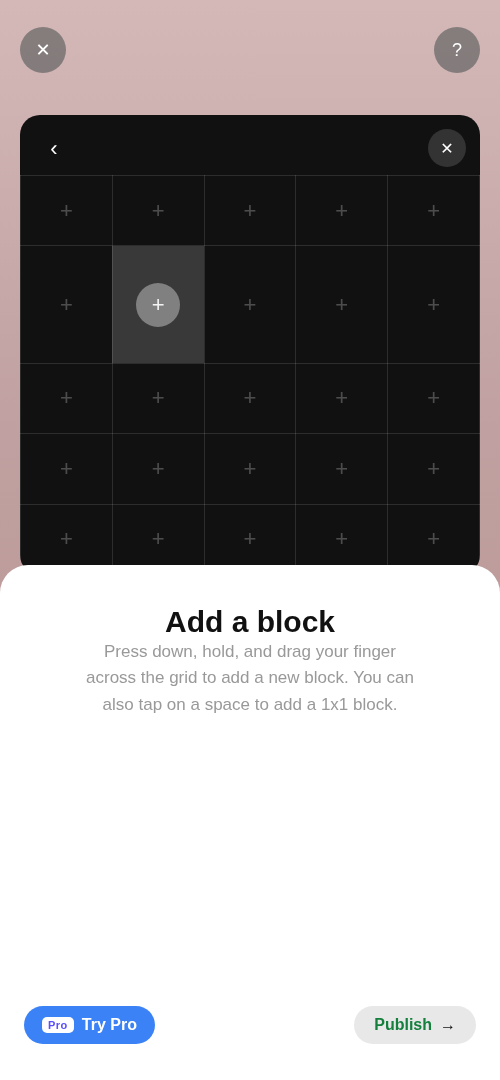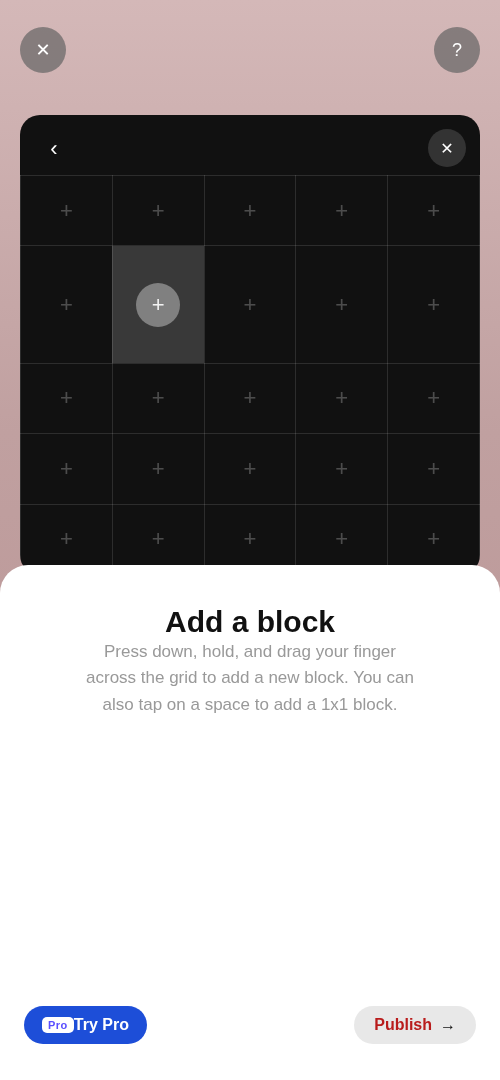--- a/index.html
+++ b/index.html
@@ -206,21 +206,22 @@
       z-index: 10;
       display: flex;
       align-items: center;
       justify-content: space-between;
       padding: 20px 24px 30px;
     }
 
     .pro-badge {
       display: flex;
       align-items: center;
-      background: #1d4ed8;
+      gap: 8px;
+      background: #3b82f6;
       border-radius: 28px;
       padding: 10px 18px;
       cursor: pointer;
     }
 
     .pro-tag {
       background: #fff;
       color: #5b4fff;
       font-size: 11px;
       font-weight: 800;
@@ -243,21 +244,21 @@
       background: rgba(230,230,230,0.92);
       border-radius: 28px;
       padding: 10px 20px;
       cursor: pointer;
       border: none;
     }
 
     .publish-label {
       font-size: 16px;
       font-weight: 600;
-      color: #b91c1c;
+      color: #15803d;
     }
 
     .publish-arrow {
       font-size: 16px;
       color: #111;
     }
 
     
     .bg-shape {
       position: absolute;

